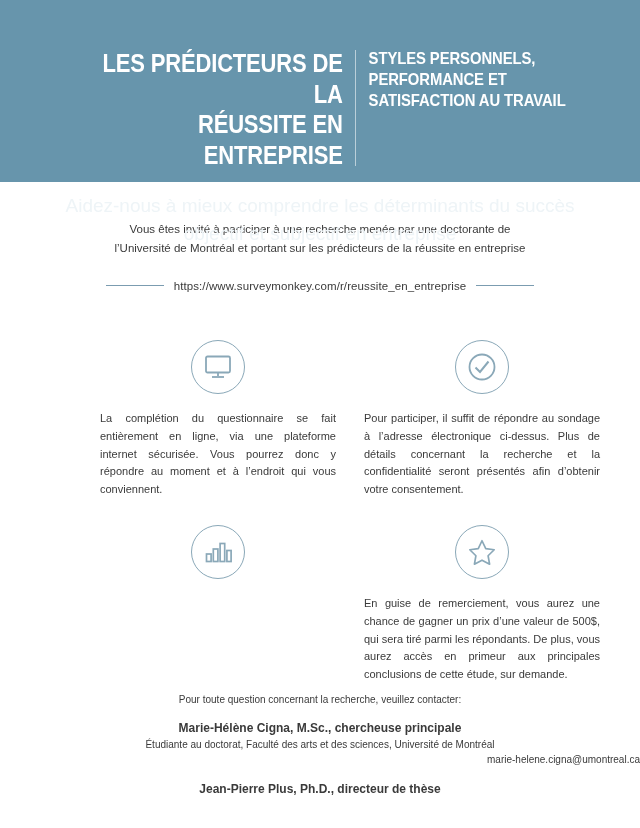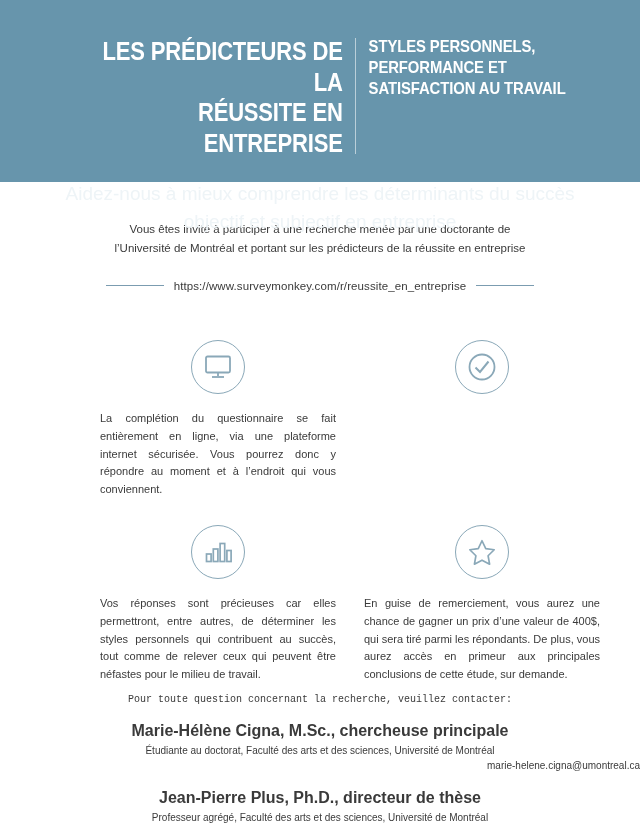--- a/index.html
+++ b/index.html
@@ -16,21 +16,21 @@
     position: relative;
   }
 
   
   .header {
     background: #6795ac;
     height: 182px;
     width: 640px;
     position: relative;
     box-sizing: border-box;
-    padding-top: 36px;
+    padding-top: 48px;
   }
   .title-row {
     display: flex;
     justify-content: center;
     align-items: flex-start;
     padding: 0 18px;
   }
   .title-main {
     color: #ffffff;
     font-family: "Liberation Sans Narrow", "Liberation Sans", sans-serif;
@@ -150,27 +150,26 @@
     position: absolute;
     left: 0;
     right: 0;
     top: 694px;
     text-align: center;
     color: #3a3a3a;
   }
   .footer-lead {
     font-size: 10px;
     margin-bottom: 14px;
-    font-family: Liberation Mono, monospace;
   }
   .contact {
     margin-bottom: 13px;
   }
   .contact-name {
-    font-size: 16px;
+    font-size: 12px;
     font-weight: bold;
     line-height: 1.5;
   }
   .contact-affil {
     font-size: 10px;
     line-height: 1.5;
   }
   .contact-email {
     font-size: 10px;
     line-height: 1.5;
@@ -215,51 +214,50 @@
     <div class="cell-text">La complétion du questionnaire se fait entièrement en ligne, via une plateforme internet sécurisée. Vous pourrez donc y répondre au moment et à l’endroit qui vous conviennent.</div>
   </div>
 
   <div class="cell">
     <div class="icon-circle">
       <svg width="32" height="32" viewBox="0 0 32 32" fill="none" stroke="#8aa8b8" stroke-width="1.8">
         <circle cx="16" cy="16" r="12.5"></circle>
         <polyline points="9.5,16.5 14,21 22.5,10.5" stroke-width="2"></polyline>
       </svg>
     </div>
+    <div class="cell-text">Pour participer, il suffit de répondre au sondage à l’adresse électronique ci-dessus. Plus de détails concernant la recherche et la confidentialité seront présentés afin d’obtenir votre consentement.</div>
   </div>
 
   <div class="cell">
     <div class="icon-circle">
       <svg width="28" height="24" viewBox="0 0 28 24" fill="none" stroke="#8aa8b8" stroke-width="1.7">
         <rect x="2.5" y="14" width="4.6" height="7.5"></rect>
         <rect x="9.3" y="9" width="4.6" height="12.5"></rect>
         <rect x="16.1" y="3.5" width="4.6" height="18"></rect>
         <rect x="22.9" y="10.5" width="4.2" height="11"></rect>
       </svg>
     </div>
-    <div class="cell-text">Vos réponses sont précieuses car elles permettront, entre autres, de déterminer les styles personnels qui contribuent au succès, tout comme de relever ceux qui peuvent être néfastes pour le milieu de travail.</div>
   </div>
 
   <div class="cell">
     <div class="icon-circle">
       <svg width="30" height="30" viewBox="0 0 32 32" fill="none" stroke="#8aa8b8" stroke-width="1.8" stroke-linejoin="round">
         <polygon points="16,4 20,12.4 29,13.6 22.5,20 24.1,29 16,24.7 7.9,29 9.5,20 3,13.6 12,12.4"></polygon>
       </svg>
     </div>
-    <div class="cell-text">En guise de remerciement, vous aurez une chance de gagner un prix d’une valeur de 400$, qui sera tiré parmi les répondants. De plus, vous aurez accès en primeur aux principales conclusions de cette étude, sur demande.</div>
+    <div class="cell-text">En guise de remerciement, vous aurez une chance de gagner un prix d’une valeur de 500$, qui sera tiré parmi les répondants. De plus, vous aurez accès en primeur aux principales conclusions de cette étude, sur demande.</div>
   </div>
 
 </div>
 
 <div class="footer">
   <div class="footer-lead">Pour toute question concernant la recherche, veuillez contacter:</div>
 
   <div class="contact">
     <div class="contact-name">Marie-Hélène Cigna, M.Sc., chercheuse principale</div>
     <div class="contact-affil">Étudiante au doctorat, Faculté des arts et des sciences, Université de Montréal</div>
     <div class="contact-email">marie-helene.cigna@umontreal.ca</div>
   </div>
 
   <div class="contact">
     <div class="contact-name">Jean-Pierre Plus, Ph.D., directeur de thèse</div>
-    <div class="contact-affil">Professeur agrégé,  Faculté des arts et des sciences, Université de Montréal</div>
   </div>
 </div>
 
 </body></html>

